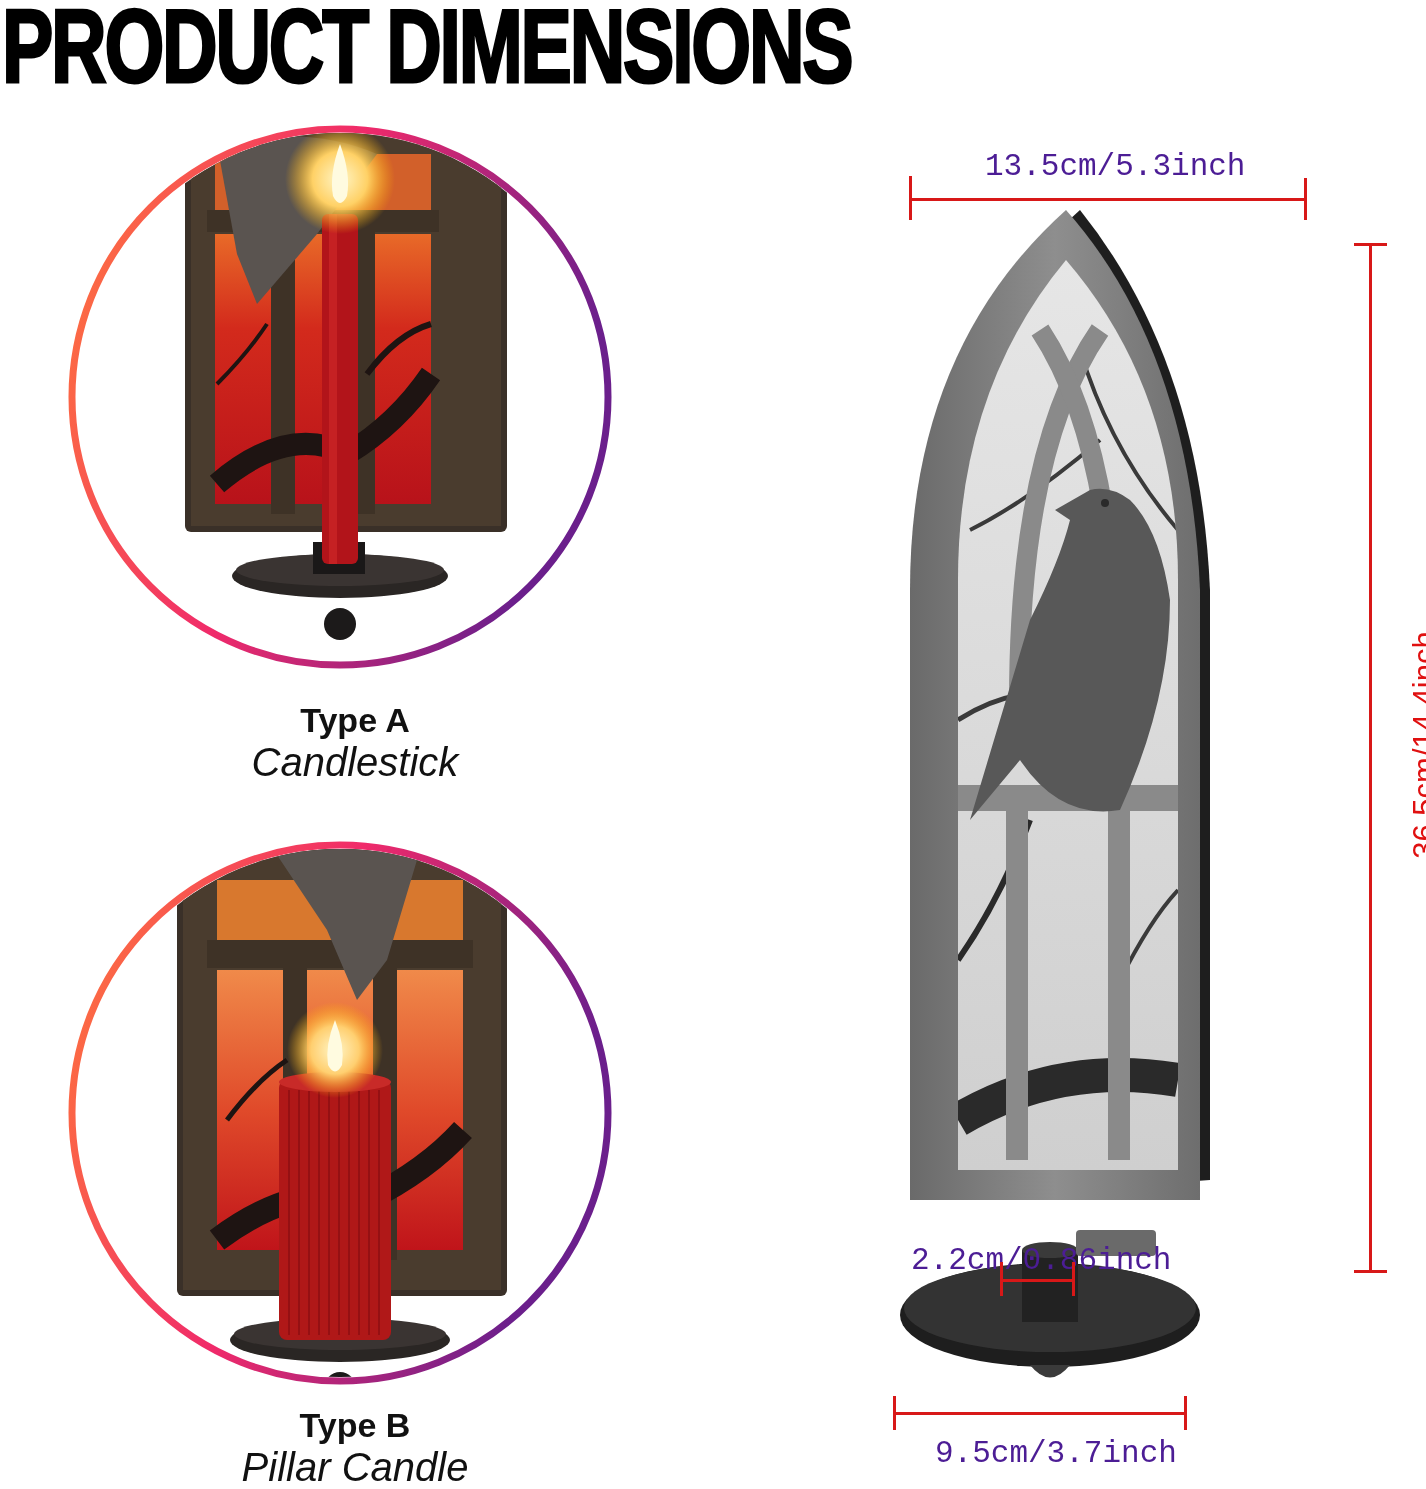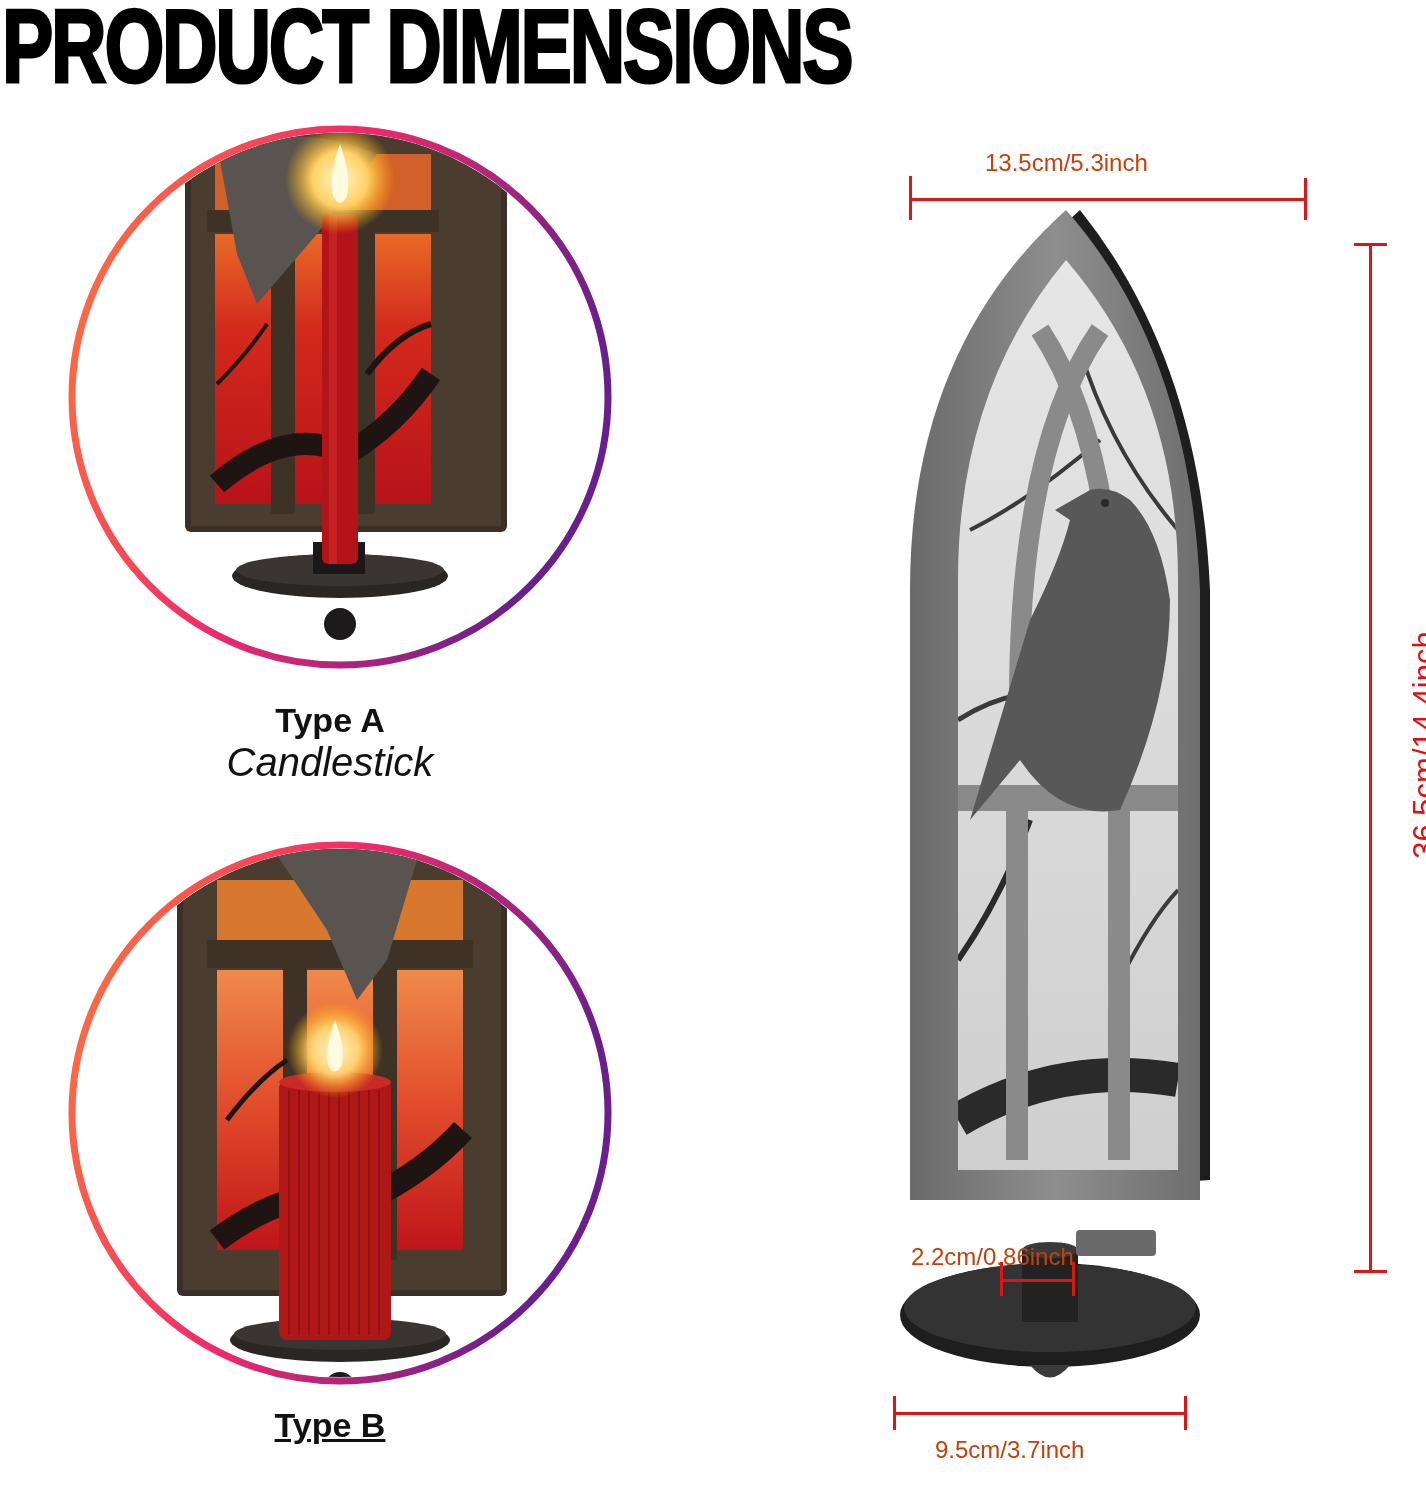--- a/index.html
+++ b/index.html
@@ -6,24 +6,24 @@
   body { width:1426px; height:1489px; position:relative; overflow:hidden; font-family:"Liberation Sans", sans-serif; }
   .title {
     position:absolute; left:2px; top:-6px; margin:0;
     font-family:"Liberation Sans", sans-serif; font-weight:900; font-size:104px;
     letter-spacing:-3px; color:#000; transform:scaleX(0.74); transform-origin:left top;
     line-height:1; white-space:nowrap; -webkit-text-stroke:3px #000;
   }
   .circle-wrap { position:absolute; width:546px; height:546px; }
   .circle-wrap svg.ring { position:absolute; left:0; top:0; }
   .scene { position:absolute; }
-  .caption { position:absolute; width:660px; text-align:center; color:#111; }
+  .caption { position:absolute; width:660px; text-align:center; color:#111;margin-left:25px; }
   .caption .type { font-weight:700; font-size:34px; line-height:40px; }
   .caption .sub { font-style:italic; font-size:40px; line-height:44px; }
-  .dim-text { position:absolute; color:#c2410c; font-size:24px; white-space:nowrap; font-family:Liberation Sans, sans-serif; }
+  .dim-text { position:absolute; color:#4c1d95; font-size:31px; white-space:nowrap; font-family:Liberation Mono, monospace; }
   .dim-line { position:absolute; background:#d81818; }
   .vert-text { position:absolute; color:#e01010; font-size:31px; white-space:nowrap; transform:rotate(-90deg); transform-origin:center center; }
 </style>
 </head>
 <body>
 
 <h1 class="title">PRODUCT DIMENSIONS</h1>
 
 <div class="circle-wrap" style="left:67px; top:124px;">
   <svg class="ring" width="546" height="546" viewBox="0 0 546 546">
@@ -148,22 +148,23 @@
         <line x1="302" y1="250" x2="302" y2="495"></line>
           <line x1="312" y1="250" x2="312" y2="495"></line>
       </g>
       <ellipse cx="268" cy="242" rx="56" ry="10" fill="#c82a28"></ellipse>
       <circle cx="268" cy="210" r="48" fill="url(#glowB)"></circle>
       <path d="M268 180 Q278 205 275 225 Q268 238 261 225 Q258 205 268 180 Z" fill="#fffbe0"></path>
     </g>
   </svg>
 </div>
 
-<div class="caption" style="left:0px; top:1405px;text-decoration:underline;">
+<div class="caption" style="left:0px; top:1405px;">
   <div class="type">Type B</div>
+  <div class="sub">Pillar Candle</div>
 </div>
 
 <svg style="position:absolute; left:880px; top:200px;" width="330" height="1200" viewBox="0 0 330 1200">
   <defs>
     <linearGradient id="stone" x1="0" y1="0" x2="1" y2="0">
       <stop offset="0" stop-color="#6a6a6a"></stop>
       <stop offset="0.5" stop-color="#8e8e8e"></stop>
       <stop offset="1" stop-color="#6e6e6e"></stop>
     </linearGradient>
     <linearGradient id="sky" x1="0" y1="0" x2="0" y2="1">

